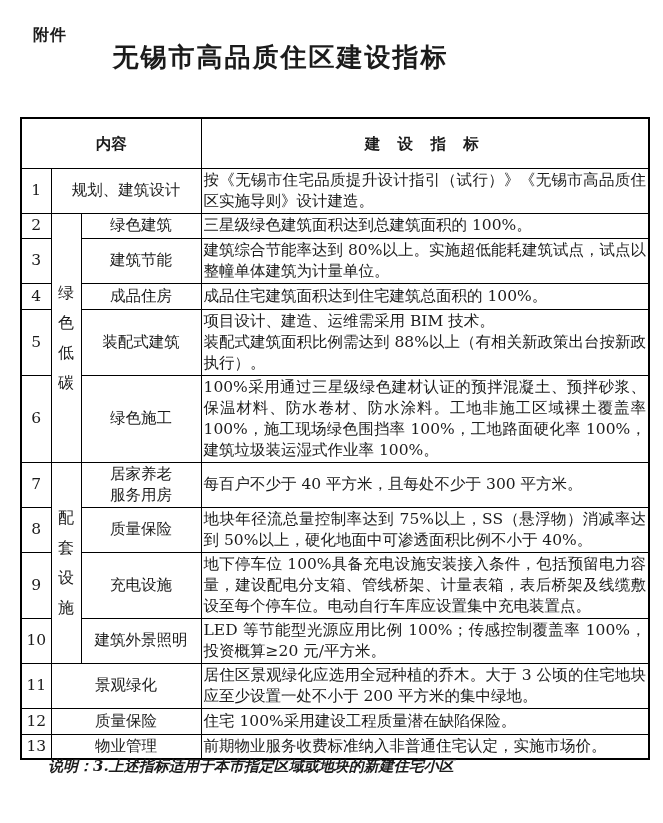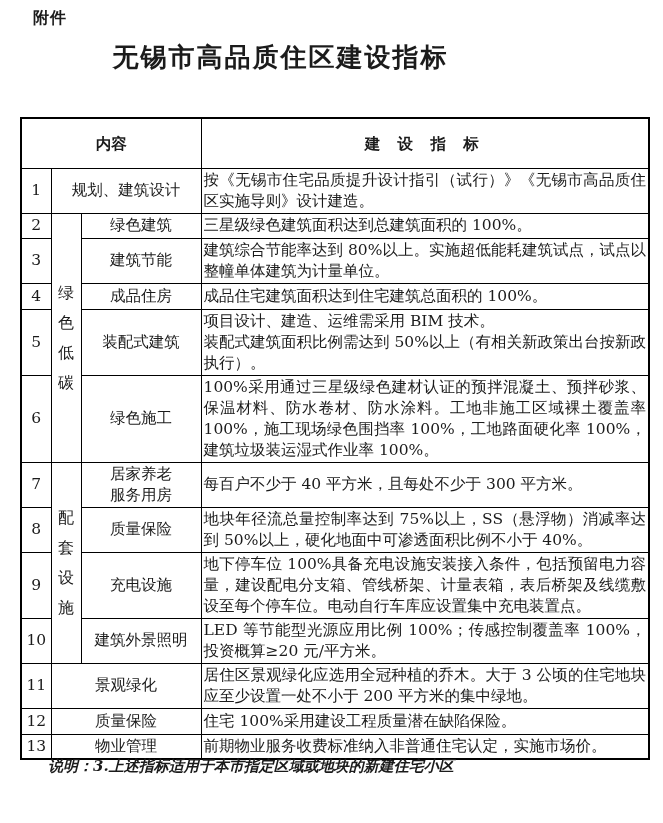--- a/index.html
+++ b/index.html
@@ -2,21 +2,21 @@
 <html><head>
 <meta charset="utf-8">
 <style>
   html,body{margin:0;padding:0;}
   body{
     width:663px;height:823px;background:#ffffff;color:#1b1b1b;
     font-family:"DejaVu Serif","Liberation Serif",serif;
     position:relative;overflow:hidden;
   }
   .attachment{
-    position:absolute;left:33px;top:8px;
+    position:absolute;left:33px;top:25px;
     font-size:16px;font-weight:bold;letter-spacing:1px;
   }
   .doc-title{
     position:absolute;left:0;top:40px;width:561px;
     text-align:center;font-size:26px;font-weight:bold;letter-spacing:2px;
   }
   table.indicators{
     position:absolute;left:20px;top:117px;
     width:628px;border-collapse:collapse;table-layout:fixed;
     border:2px solid #000;
@@ -90,21 +90,21 @@
     </tr>
     <tr style="height:26px">
       <td class="num">4</td>
       <td class="cat">成品住房</td>
       <td class="ind">成品住宅建筑面积达到住宅建筑总面积的 100%。</td>
     </tr>
     <tr style="height:64px">
       <td class="num">5</td>
       <td class="cat">装配式建筑</td>
       <td class="ind">项目设计、建造、运维需采用 BIM 技术。
-装配式建筑面积比例需达到 50%以上（有相关新政策出台按新政执行）。</td>
+装配式建筑面积比例需达到 88%以上（有相关新政策出台按新政执行）。</td>
     </tr>
     <tr style="height:85px">
       <td class="num">6</td>
       <td class="cat">绿色施工</td>
       <td class="ind">100%采用通过三星级绿色建材认证的预拌混凝土、预拌砂浆、保温材料、防水卷材、防水涂料。工地非施工区域裸土覆盖率 100%，施工现场绿色围挡率 100%，工地路面硬化率 100%，建筑垃圾装运湿式作业率 100%。</td>
     </tr>
 
     <tr style="height:44px">
       <td class="num">7</td>
       <td class="grp" rowspan="4">

